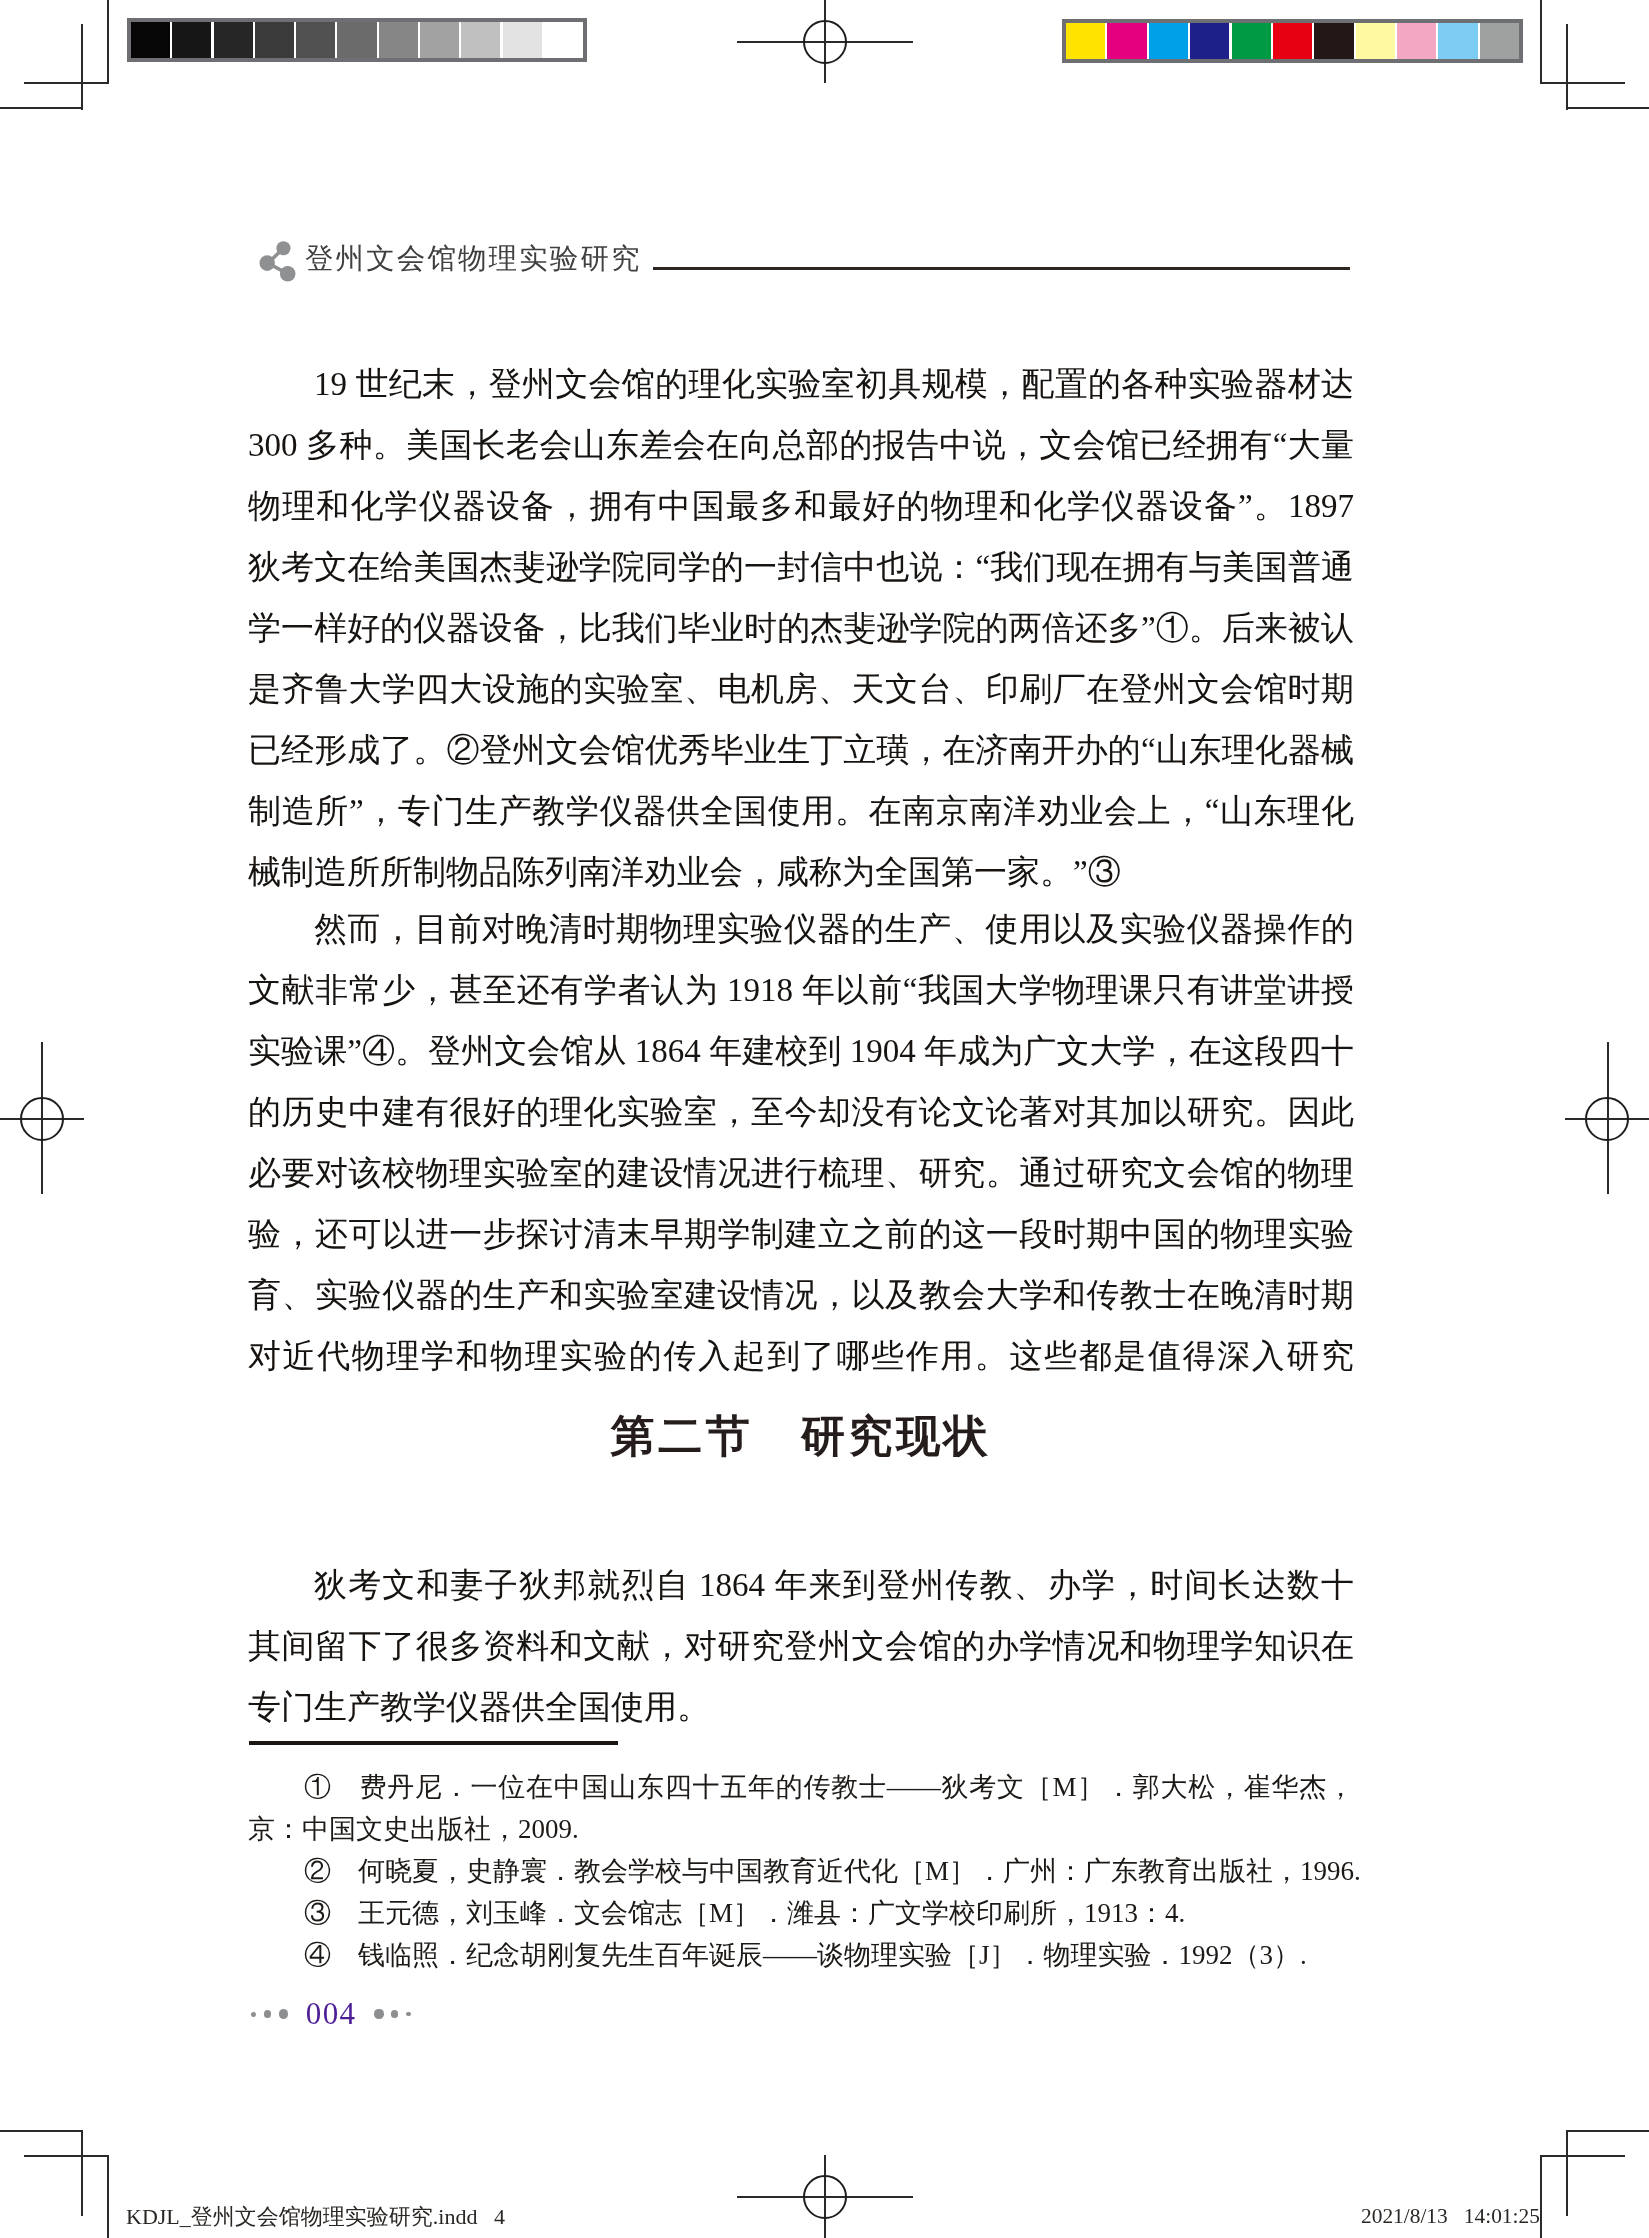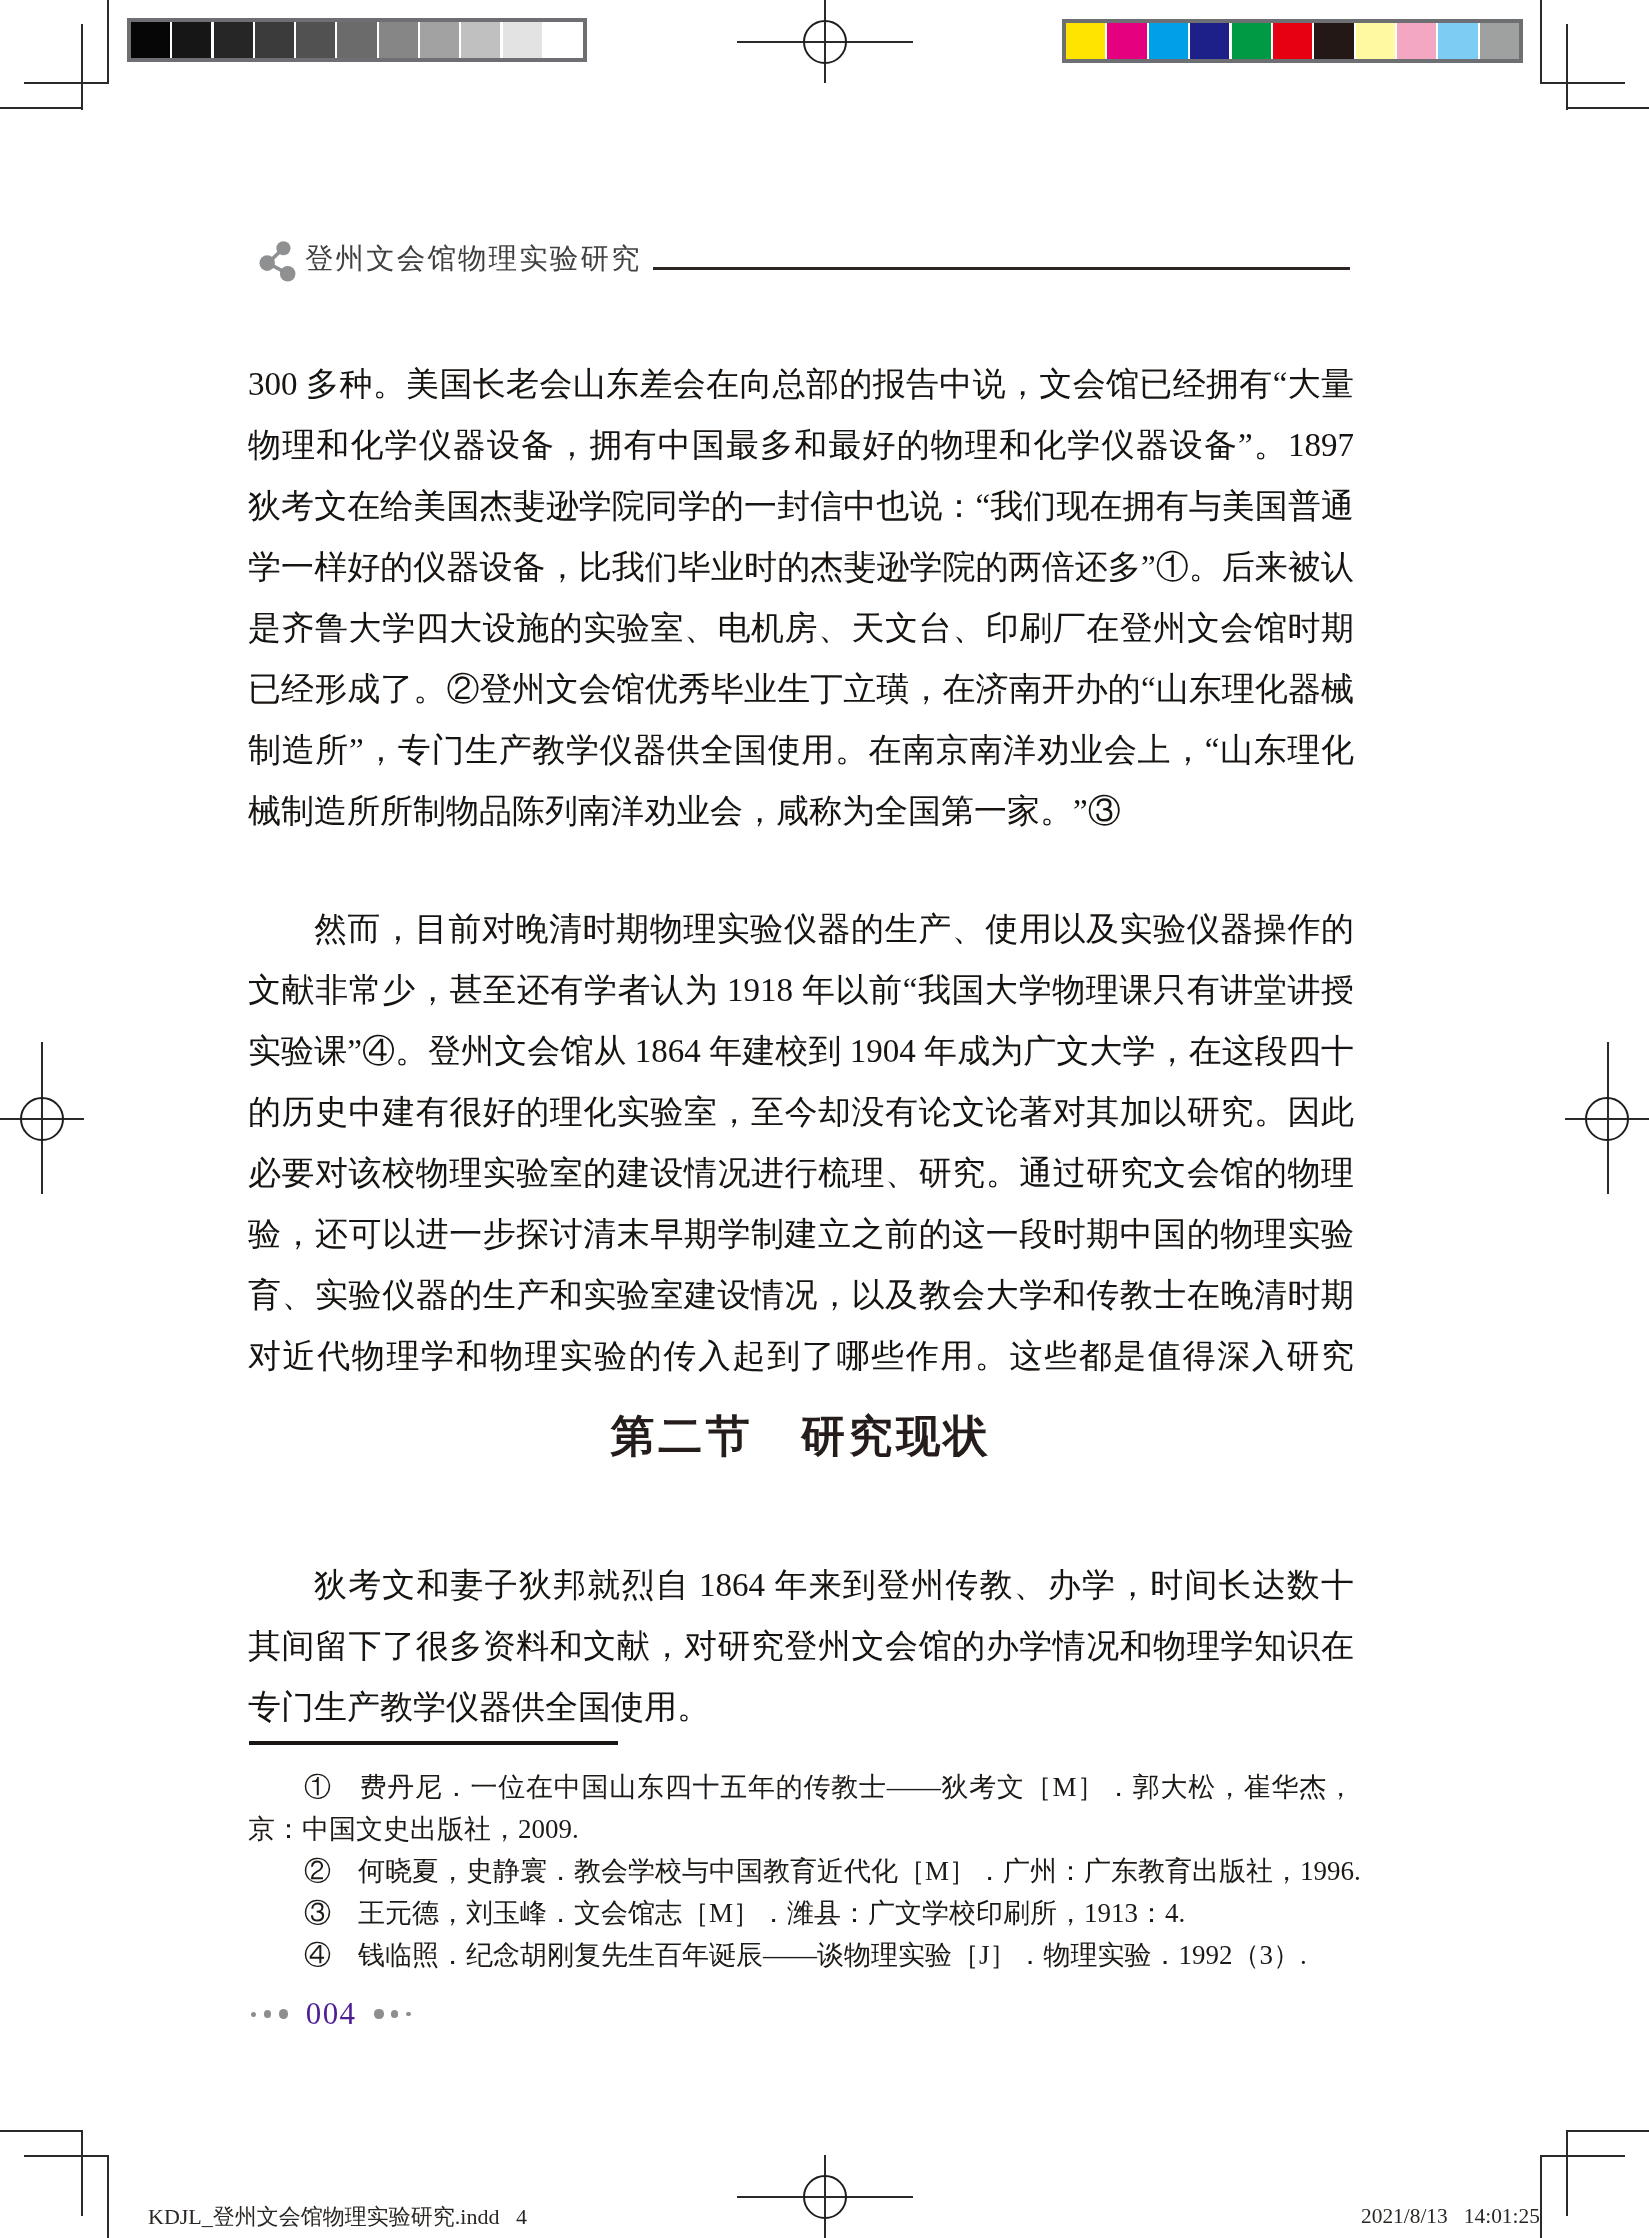--- a/index.html
+++ b/index.html
@@ -128,20 +128,21 @@
     <line x1="14" y1="35" x2="36" y2="14" stroke="#8f9092" stroke-width="5"></line>
     <line x1="14" y1="35" x2="42" y2="50" stroke="#8f9092" stroke-width="5"></line>
     <circle cx="36" cy="14" r="10" fill="#8f9092"></circle>
     <circle cx="13" cy="35" r="11" fill="#8f9092"></circle>
     <circle cx="42" cy="50" r="11" fill="#8f9092"></circle>
   </svg>
   <div class="hdr-title">登州文会馆物理实验研究</div>
   <div class="hdr-rule"></div>
 
   <div class="textcol" style="top:354px">
+    <div class="bline j ind">19 世纪末，登州文会馆的理化实验室初具规模，配置的各种实验器材达</div>
     <div class="bline j">300 多种。美国长老会山东差会在向总部的报告中说，文会馆已经拥有“大量</div>
     <div class="bline j">物理和化学仪器设备，拥有中国最多和最好的物理和化学仪器设备”。1897 年，</div>
     <div class="bline j">狄考文在给美国杰斐逊学院同学的一封信中也说：“我们现在拥有与美国普通大</div>
     <div class="bline j">学一样好的仪器设备，比我们毕业时的杰斐逊学院的两倍还多”①。后来被认为</div>
     <div class="bline j">是齐鲁大学四大设施的实验室、电机房、天文台、印刷厂在登州文会馆时期就</div>
     <div class="bline j">已经形成了。②登州文会馆优秀毕业生丁立璜，在济南开办的“山东理化器械</div>
     <div class="bline j">制造所”，专门生产教学仪器供全国使用。在南京南洋劝业会上，“山东理化器</div>
     <div class="bline">械制造所所制物品陈列南洋劝业会，咸称为全国第一家。”③</div>
   </div>
 
@@ -176,17 +177,17 @@
   <div class="pagerow">
     <span class="dot d1"></span>
     <span class="dot d2"></span>
     <span class="dot d3"></span>
     <span class="pagenum">004</span>
     <span class="dot d3"></span>
     <span class="dot d2"></span>
     <span class="dot d4"></span>
   </div>
 
-  <div class="slug" style="left:148px;top:2202px">KDJL_登州文会馆物理实验研究.indd   4</div>
+  <div class="slug" style="left:126px;top:2202px">KDJL_登州文会馆物理实验研究.indd   4</div>
   <div class="slug" style="left:1361px;top:2204px;font-size:21.4px">2021/8/13   14:01:25</div>
 
 </div>
 
 
 </body></html>

